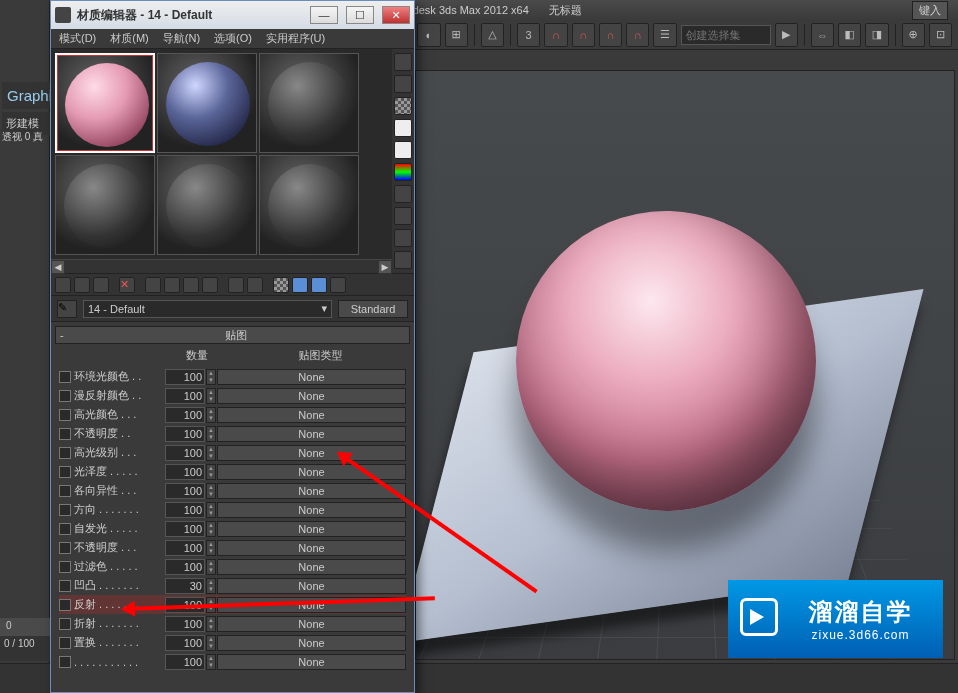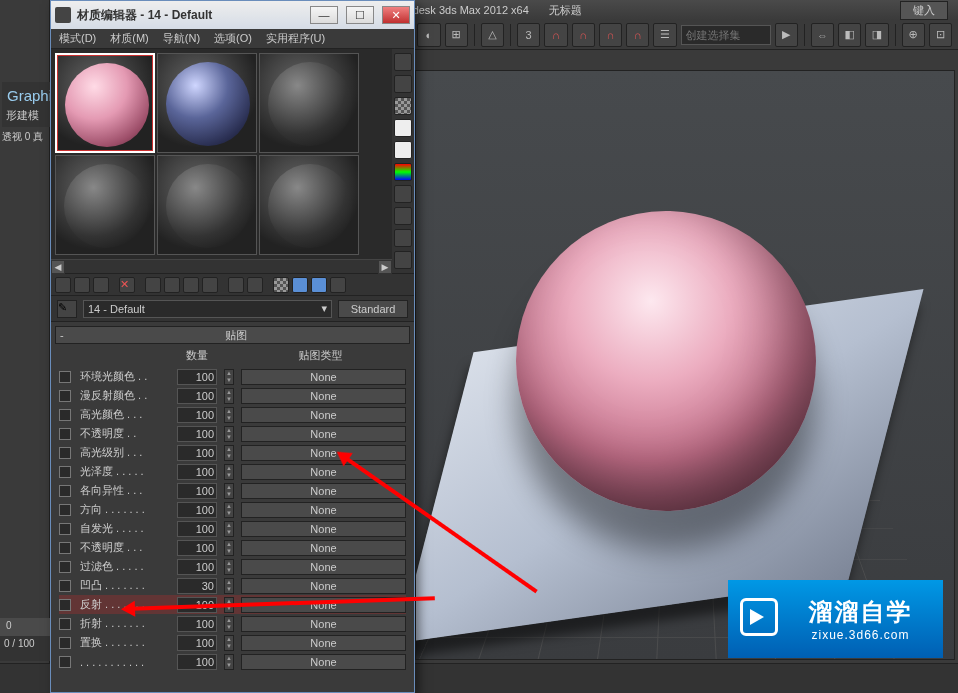--- a/index.html
+++ b/index.html
@@ -11,21 +11,21 @@
 .main-menubar { height: 20px; background: #3a3a3a; color: #ccc; padding: 2px 8px; display: flex; align-items: center; gap: 16px; border-bottom: 1px solid #222; }
 .main-menubar span { cursor: pointer; }
 .main-toolbar { height: 30px; background: #3a3a3a; border-bottom: 1px solid #222; display: flex; align-items: center; padding: 0 6px; gap: 4px; }
 .tb-icon { width: 24px; height: 24px; background: #444; border: 1px solid #222; border-radius: 2px; display: flex; align-items: center; justify-content: center; color: #bbb; }
 .tb-sep { width: 1px; height: 22px; background: #222; margin: 0 2px; }
 .tb-input { background: #2a2a2a; border: 1px solid #555; color: #ccc; height: 20px; padding: 0 4px; }
 
 
 .left-strip { position: absolute; left: 0; top: 0; width: 50px; height: 693px; background: #3a3a3a; border-right: 1px solid #222; color: #b5e0ff; }
 .left-label1 { position: absolute; top: 82px; left: 2px; color: #99ccee; font-size: 15px; padding: 4px; border: 1px solid #333; background: #333; width: 48px; }
-.left-label2 { position: absolute; top: 104px; left: 2px; color: #ccc; font-size: 11px; padding: 4px; background: #333; width: 48px; }
+.left-label2 { position: absolute; top: 112px; left: 2px; color: #ccc; font-size: 11px; padding: 4px; background: #333; width: 48px; }
 .left-label3 { position: absolute; top: 130px; left: 2px; color: #ccc; font-size: 10px; }
 
 
 .viewport { position: absolute; left: 415px; top: 70px; width: 540px; height: 590px; background: linear-gradient(#474a4d, #3a3c3f); overflow: hidden; border: 1px solid #222; }
 .grid { position: absolute; inset: 0; background-image: repeating-linear-gradient(#555 0 1px, transparent 1px 60px), repeating-linear-gradient(90deg, #555 0 1px, transparent 1px 60px); transform: perspective(600px) rotateX(55deg) translateZ(-150px); transform-origin: center 70%; opacity: 0.6; }
 .plane-3d { position: absolute; left: 20px; top: 255px; width: 450px; height: 280px; background: linear-gradient(150deg, #d8dee8, #b5bfd0, #7d8698); transform: skewY(-8deg) skewX(-15deg); box-shadow: 0 15px 10px rgba(0,0,0,0.5); }
 .sphere-3d { position: absolute; left: 100px; top: 140px; width: 300px; height: 300px; border-radius: 50%; background: radial-gradient(circle at 45% 30%, #fde8ef, #ecadc0 30%, #c26e88 60%, #7a4054 90%); box-shadow: inset -20px -30px 60px rgba(0,0,0,0.4), 0 40px 30px rgba(0,0,0,0.4); }
 .ruler { position: absolute; left: 415px; bottom: 10px; width: 540px; height: 20px; background: #2a2a2a; border-top: 1px solid #555; color: #aaa; display: flex; align-items: center; justify-content: space-around; }
 .status-bar { position: absolute; left: 0; bottom: 0; height: 30px; width: 958px; background: #333; border-top: 1px solid #222; display: flex; align-items: center; color: #aaa; padding: 0 8px; gap: 12px; }
 
@@ -76,41 +76,41 @@
 
 .name-row { height: 26px; display: flex; align-items: center; gap: 6px; padding: 2px 6px; background: #333; border-bottom: 1px solid #222; }
 .name-row .dropper { width: 20px; height: 18px; background: #444; border: 1px solid #222; }
 .name-row select, .name-row .sel { flex: 1; background: #2a2a2a; border: 1px solid #555; color: #ccc; height: 18px; padding: 0 4px; display: flex; align-items: center; justify-content: space-between; }
 .name-row .type-btn { width: 70px; height: 18px; background: #4a4a4a; border: 1px solid #222; color: #ccc; text-align: center; line-height: 16px; }
 
 
 .rollout-head { height: 18px; background: #4a4a4a; border: 1px solid #222; color: #ccc; text-align: center; line-height: 16px; margin: 4px 4px 0; }
 .rollout-body { background: #3a3a3a; margin: 0 4px; padding: 4px; }
 .col-heads { display: grid; grid-template-columns: 100px 60px 1fr; color: #ccc; text-align: center; margin-bottom: 4px; gap: 8px; }
-.map-row { display: grid; grid-template-columns: 14px 90px 40px 10px 1fr; align-items: center; height: 19px; gap: 7px; }
+.map-row { display: grid; grid-template-columns: 14px 90px 40px 10px 1fr; align-items: center; height: 19px; gap: 1px; }
 .map-row .cb { width: 12px; height: 12px; border: 1px solid #777; background: #2a2a2a; }
 .map-row .lab { color: #ccc; white-space: nowrap; overflow: hidden; }
 .map-row .spin { background: #2a2a2a; border: 1px solid #555; color: #ccc; text-align: right; padding: 0 2px; height: 16px; line-height: 14px; }
 .map-row .spinbtn { width: 10px; height: 16px; background: #444; border: 1px solid #222; display: flex; flex-direction: column; }
 .map-row .spinbtn div { flex: 1; font-size: 6px; color: #999; text-align: center; line-height: 7px; }
 .map-row .btn-none { background: #4a4a4a; border: 1px solid #222; color: #ccc; text-align: center; height: 16px; line-height: 14px; }
 .map-row.hilite { background: rgba(220,40,40,0.25); }
 
 .timeline-left { position: absolute; left: 0; bottom: 32px; width: 50px; height: 25px; color: #ccc; font-size: 10px; background: #333; padding: 2px 4px; }
 .timeline-bar { position: absolute; left: 0; bottom: 55px; width: 50px; height: 20px; background: #4a4a4a; color: #ccc; font-size: 10px; padding: 2px 6px; }
 </style>
 </head>
 <body>
 
 <div class="main-app">
 
   <div class="main-titlebar">
     <span style="margin-left:380px">Autodesk 3ds Max  2012 x64</span>
     <span>无标题</span>
-    <span style="margin-left:auto;background:#555;padding:1px 12px;border:1px solid #222">键入</span>
+    <span style="margin-left:auto;background:#555;padding:1px 6px;border:1px solid #222">键入</span>
   </div>
 
 
   <div class="main-toolbar">
     <span style="margin-left:380px"></span>
     <div class="tb-icon">▦</div>
     <div class="tb-icon">◐</div>
     <div class="tb-icon">⊞</div>
     <div class="tb-sep"></div>
     <div class="tb-icon">△</div>

